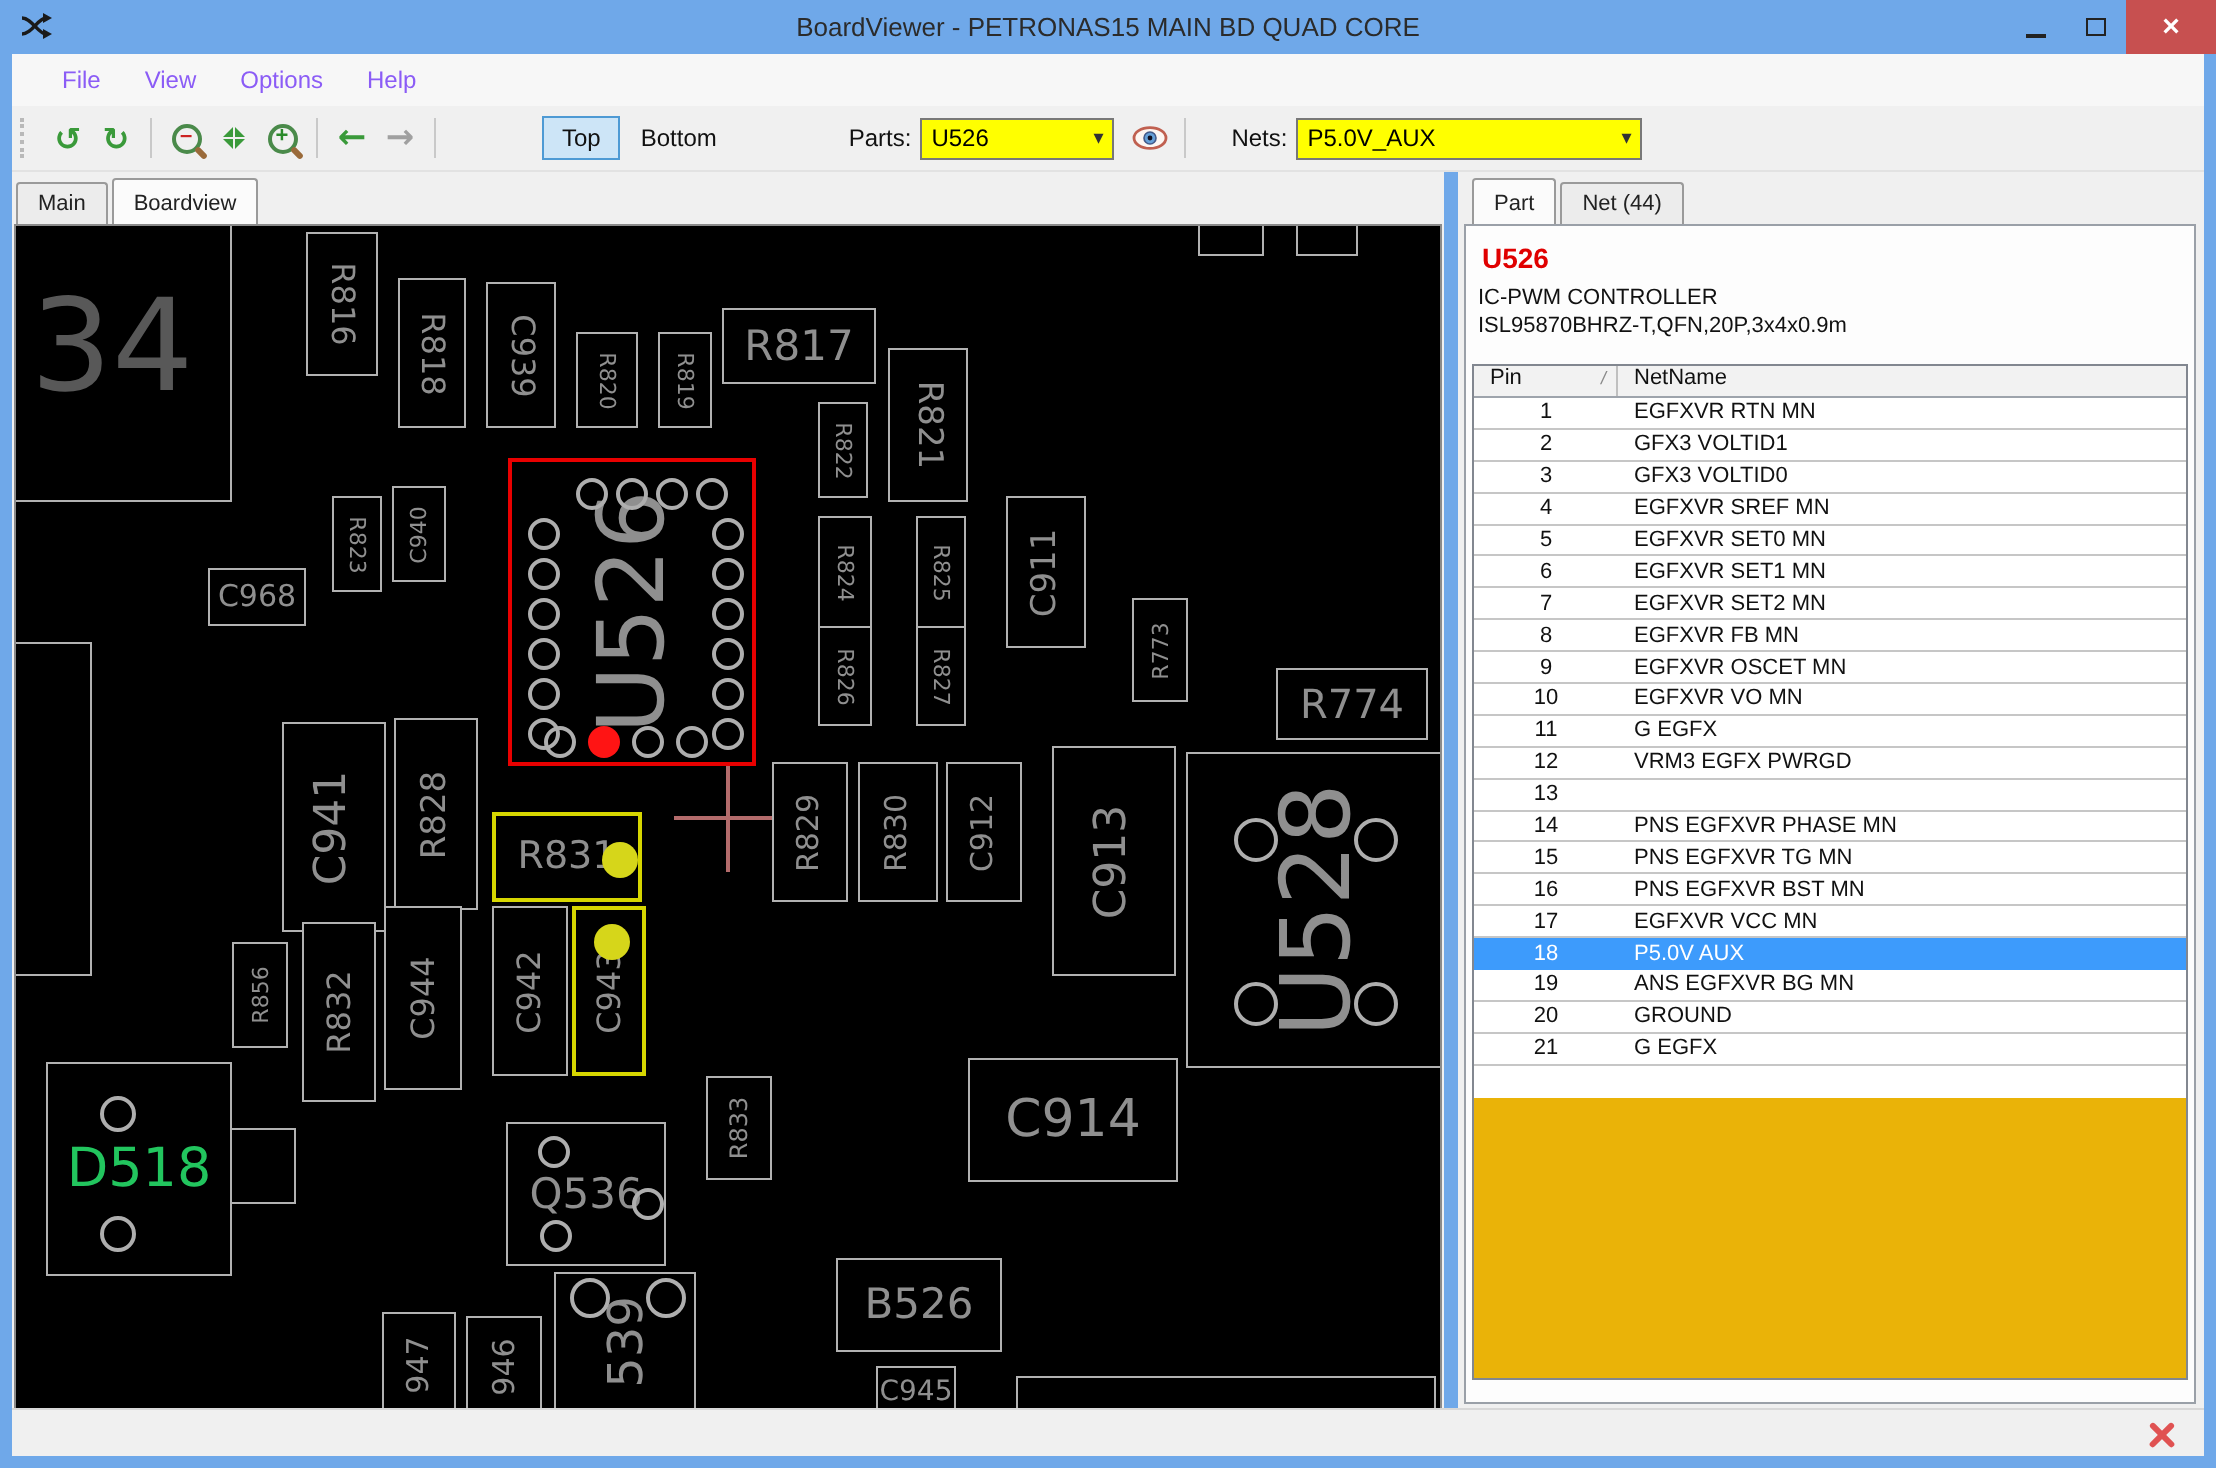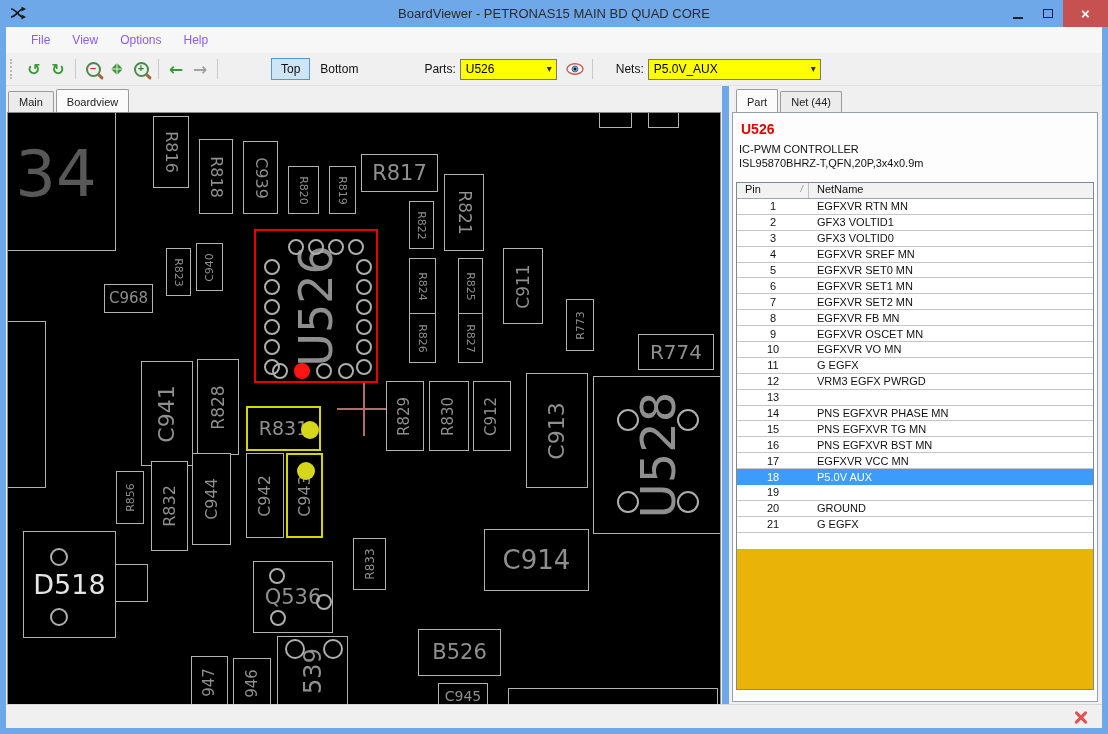--- a/index.html
+++ b/index.html
@@ -311,21 +311,21 @@
             <div class="comp" style="left: 108px; top: 358px; width: 28px; height: 53px;">
               <span class="clbl ccw" style="font-size: 11px;">R856</span>
             </div>
             <div class="comp" style="left: 143px; top: 348px; width: 37px; height: 90px;">
               <span class="clbl ccw" style="font-size: 16px;">R832</span>
             </div>
             <div class="comp" style="left: 184px; top: 340px; width: 39px; height: 92px;">
               <span class="clbl ccw" style="font-size: 16px;">C944</span>
             </div>
             <div class="comp" style="left: 15px; top: 418px; width: 93px; height: 107px;">
-              <span class="clbl h" style="font-size: 27px; color: #e5e5e5;">D518</span>
+              <span class="clbl h" style="font-size: 27px; color: #22c55e;">D518</span>
               <div class="pad" style="left: 26px; top: 16px; width: 18px; height: 18px;"></div>
               <div class="pad" style="left: 26px; top: 76px; width: 18px; height: 18px;"></div>
               <div class="tab-ext" style="left: 92px; top: 32px; width: 32px; height: 38px;"></div>
             </div>
             <div class="comp" style="left: 245px; top: 448px; width: 80px; height: 72px;">
               <span class="clbl h" style="font-size: 21px;">Q536</span>
               <div class="pad" style="left: 15px; top: 6px; width: 16px; height: 16px;"></div>
               <div class="pad" style="left: 16px; top: 48px; width: 16px; height: 16px;"></div>
               <div class="pad" style="left: 62px; top: 32px; width: 16px; height: 16px;"></div>
             </div>
@@ -341,21 +341,21 @@
               <div class="pad" style="left: 83px; top: 32px; width: 22px; height: 22px;"></div>
               <div class="pad" style="left: 23px; top: 114px; width: 22px; height: 22px;"></div>
               <div class="pad" style="left: 83px; top: 114px; width: 22px; height: 22px;"></div>
             </div>
             <div class="comp" style="left: 476px; top: 416px; width: 105px; height: 62px;">
               <span class="clbl h" style="font-size: 26px;">C914</span>
             </div>
             <div class="comp" style="left: 410px; top: 516px; width: 83px; height: 47px;">
               <span class="clbl h" style="font-size: 21px;">B526</span>
             </div>
-            <div class="comp" style="left: 430px; top: 570px; width: 50px; height: 26px; text-decoration: underline;">
+            <div class="comp" style="left: 430px; top: 570px; width: 40px; height: 26px; text-decoration: underline;">
               <span class="clbl h" style="font-size: 14px;">C945</span>
             </div>
             <div class="comp" style="left: 183px; top: 543px; width: 37px; height: 52px;">
               <span class="clbl ccw" style="font-size: 15px;">947</span>
             </div>
             <div class="comp" style="left: 225px; top: 545px; width: 38px; height: 50px;">
               <span class="clbl ccw" style="font-size: 15px;">946</span>
             </div>
             <div class="comp" style="left: 269px; top: 523px; width: 71px; height: 70px;">
               <span class="clbl ccw" style="font-size: 24px;">539</span>
@@ -452,20 +452,21 @@
                 <div class="trow">
                   <div class="c-pin">17</div>
                   <div class="c-net">EGFXVR VCC MN</div>
                 </div>
                 <div class="trow sel">
                   <div class="c-pin">18</div>
                   <div class="c-net">P5.0V AUX</div>
                 </div>
                 <div class="trow">
                   <div class="c-pin">19</div>
+                  <div class="c-net">ANS EGFXVR BG MN</div>
                 </div>
                 <div class="trow">
                   <div class="c-pin">20</div>
                   <div class="c-net">GROUND</div>
                 </div>
                 <div class="trow">
                   <div class="c-pin">21</div>
                   <div class="c-net">G EGFX</div>
                 </div>
               </div>

